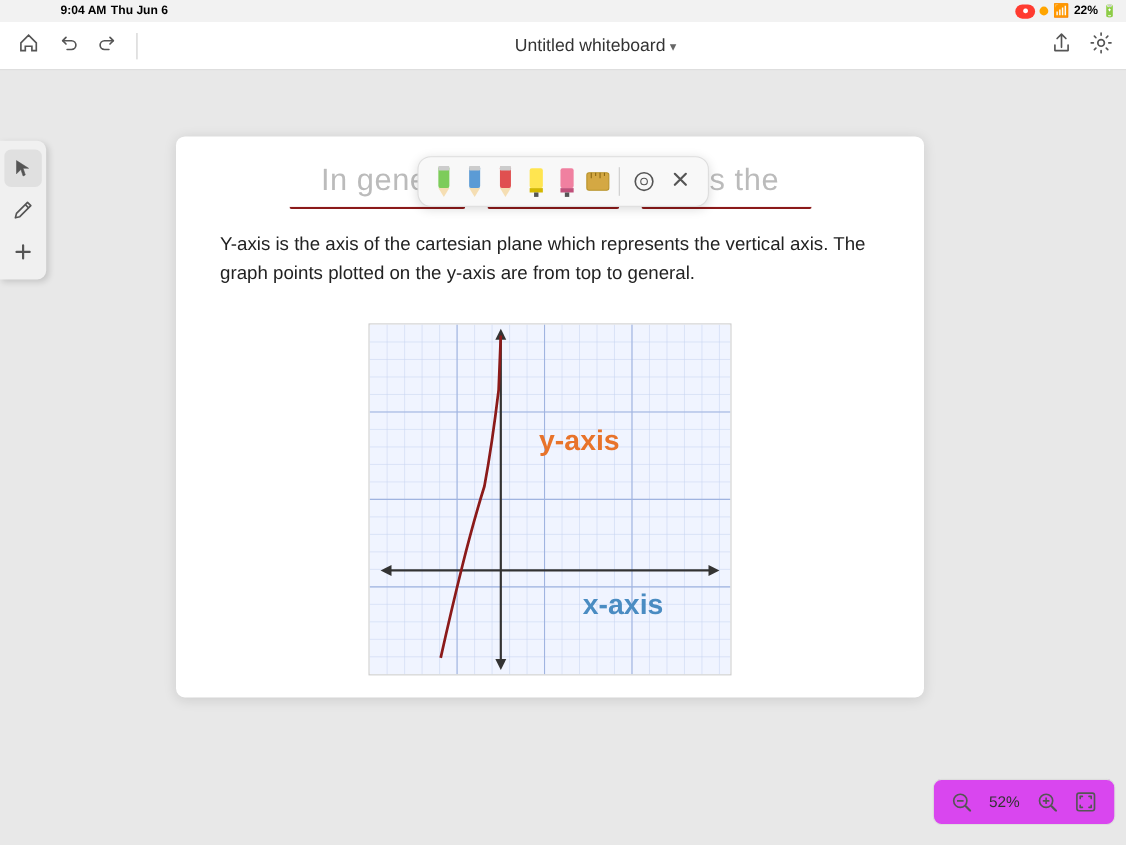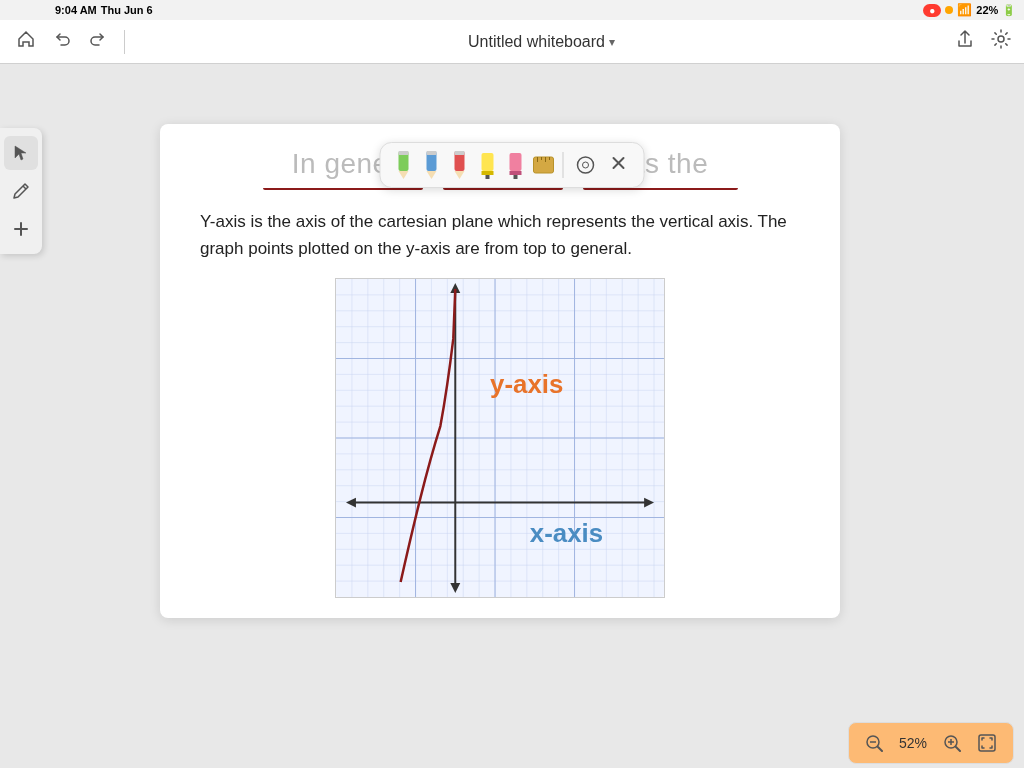--- a/index.html
+++ b/index.html
@@ -170,44 +170,44 @@
       font-weight: 500;
     }
     .underline-word {
       text-decoration-color: #8b1a1a;
       text-decoration-style: wavy;
       text-underline-offset: 2px;
     }
 
     
     .graph-container {
-      margin-top: 16px;
+      margin-top: 32px;
       display: flex;
       justify-content: center;
     }
     .graph-box {
       width: 330px;
       height: 320px;
       position: relative;
       background: white;
       border: 1px solid #ccc;
     }
 
     
     .graph-svg {
       width: 100%; height: 100%;
     }
 
     
     .bottom-toolbar {
       position: absolute;
-      bottom: 4px;
+      bottom: 18px;
       right: 10px;
       display: flex; align-items: center; gap: 8px;
-      background: #fdba74;
+      background: #d946ef;
       border: 1px solid #ddd;
       border-radius: 8px;
       padding: 6px 12px;
     }
     .zoom-btn {
       background: none; border: none; cursor: pointer;
       font-size: 18px; color: #555; width: 26px; height: 26px;
       display: flex; align-items: center; justify-content: center;
     }
     .zoom-level { font-size: 14px; font-weight: 500; color: #333; min-width: 36px; text-align: center; }

